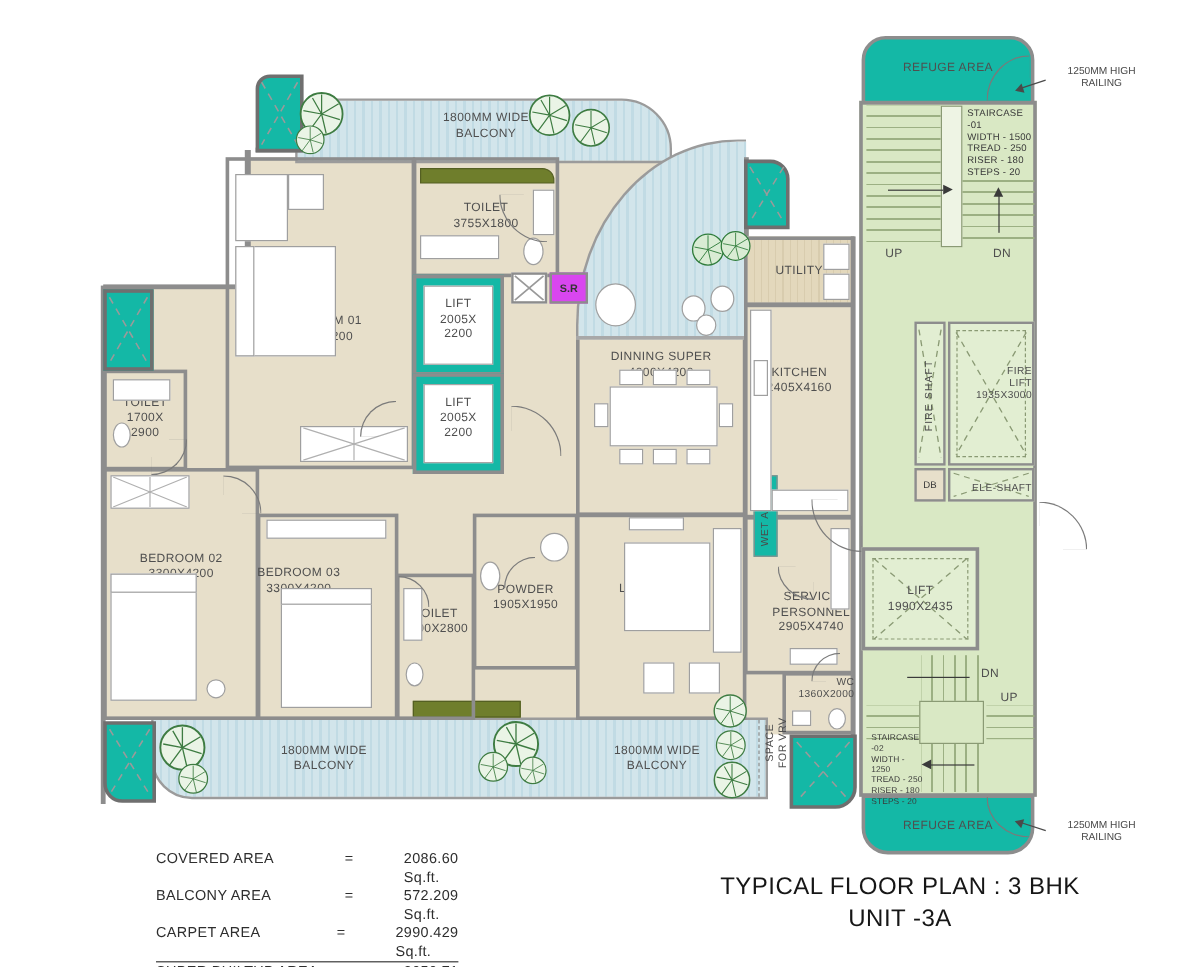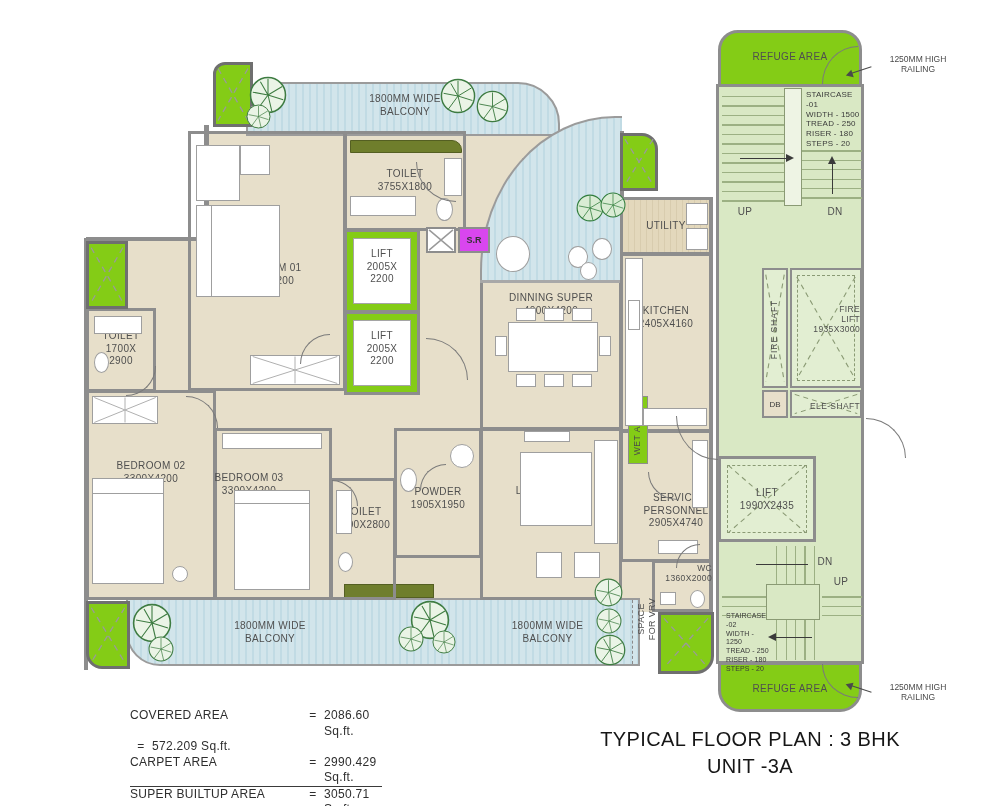--- a/index.html
+++ b/index.html
@@ -10,21 +10,21 @@
   .thick{border:3px solid #6f6f6f;}
   .lbl{font-size:10px;line-height:12.5px;letter-spacing:.35px;color:#4f4f4f;text-align:center;}
   .sm{font-size:8.5px;line-height:10px;text-align:right;}
   .beige{background:#e7dfca;}
   .hatch{background:repeating-linear-gradient(90deg,#e3d8bc 0 5px,#d8ccae 5px 6px);}
   .balc{background:repeating-linear-gradient(90deg,#d2e5eb 0 5px,#c1dbe4 5px 7px);border:2px solid #9b9b9b;}
   .green{background:#d9e8c4;}
   .glift{background:#e2eed2;}
   .stairs-h{background:repeating-linear-gradient(180deg,rgba(0,0,0,0) 0 8px,#9cb083 8px 9.5px);}
   .stairs-v{background:repeating-linear-gradient(90deg,rgba(0,0,0,0) 0 8px,#9cb083 8px 9.5px);}
-  .white{background:#84cc16;}
+  .white{background:#14b8a6;}
   .furn{position:absolute;box-sizing:border-box;background:#fff;border:1.5px solid #9f9f9f;}
   .oval{border-radius:50%;}
   .planter{background:#6f7e2c;border:1px solid #545f22;}
   .wall{background:#8d8d8d;}
   .arc{position:absolute;box-sizing:border-box;}
   .arc-tl{border-top:1.3px solid #7a7a7a;border-left:1.3px solid #7a7a7a;border-top-left-radius:100% 100%;}
   .arc-tr{border-top:1.3px solid #7a7a7a;border-right:1.3px solid #7a7a7a;border-top-right-radius:100% 100%;}
   .arc-bl{border-bottom:1.3px solid #7a7a7a;border-left:1.3px solid #7a7a7a;border-bottom-left-radius:100% 100%;}
   .arc-br{border-bottom:1.3px solid #7a7a7a;border-right:1.3px solid #7a7a7a;border-bottom-right-radius:100% 100%;}
   .vrot{transform:rotate(-90deg);transform-origin:center;}
@@ -36,21 +36,21 @@
   .vline{position:absolute;width:1.3px;background:#3a3a3a;}
   .tri-right{position:absolute;width:0;height:0;border:4.5px solid transparent;border-left:8px solid #3a3a3a;}
   .tri-left{position:absolute;width:0;height:0;border:4.5px solid transparent;border-right:8px solid #3a3a3a;}
   .tri-up{position:absolute;width:0;height:0;border:4.5px solid transparent;border-bottom:8px solid #3a3a3a;}
   .leader{position:absolute;width:24px;height:1.2px;background:#4a4a4a;}
   .leader::before{content:'';position:absolute;left:-7px;top:-3.5px;border:4px solid transparent;border-right:7px solid #4a4a4a;}
   .atab{position:absolute;left:130px;top:708px;font-size:12px;color:#2e2e2e;letter-spacing:.3px;}
   .atab .trow{display:flex;line-height:15.5px;width:252px;}
   .atab .tl{width:172px;}
   .atab .te{width:22px;text-align:center;}
-  .atab .tv{flex:1;}
+  .atab .tv{flex:1;margin-left:36px;}
   .u3{border-bottom:1.4px solid #3a3a3a;}
   .title{position:absolute;left:555px;top:726px;width:390px;text-align:center;color:#161616;
          font-size:20px;line-height:27px;letter-spacing:.4px;}
 </style>
 </head>
 <body>
 
 <div class="plan">
 
   <div class="r beige" style="left:205px;top:131px;width:417px;height:469px"></div>
@@ -471,20 +471,21 @@
   <div class="arc arc-tl" style="left:676px;top:544px;width:24px;height:24px"></div>
   <div class="arc arc-tr" style="left:866px;top:418px;width:40px;height:40px"></div>
 
   <div class="atab">
     <div class="trow">
       <span class="tl">COVERED AREA</span>
         <span class="te">=</span>
         <span class="tv">2086.60 Sq.ft.</span>
       </div>
     <div class="trow">
+      <span class="tl">BALCONY AREA</span>
         <span class="te">=</span>
         <span class="tv">572.209 Sq.ft.</span>
       </div>
     <div class="trow u3">
       <span class="tl">CARPET AREA</span>
         <span class="te">=</span>
         <span class="tv">2990.429 Sq.ft.</span>
       </div>
     <div class="trow">
       <span class="tl">SUPER BUILTUP AREA</span>

